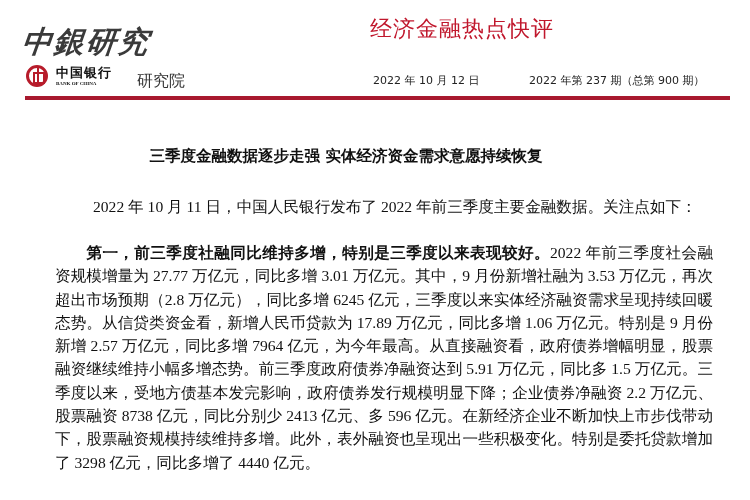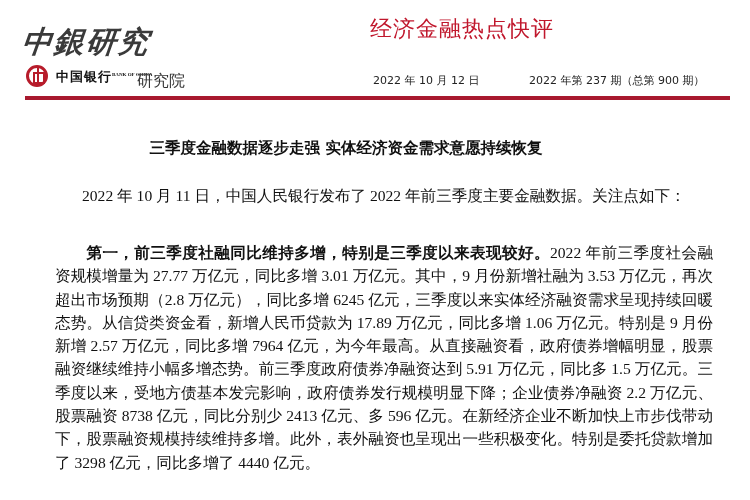--- a/index.html
+++ b/index.html
@@ -3,28 +3,28 @@
 <meta charset="utf-8">
 <style>
   html, body { margin: 0; padding: 0; background: #ffffff; }
   body { width: 750px; height: 500px; overflow: hidden; position: relative; font-family: "DejaVu Serif", "Liberation Serif", serif; color: #111; }
   .brand-calligraphy { position: absolute; left: 22px; top: 22px; font-family: "DejaVu Serif", serif; font-size: 30px; font-weight: bold; font-style: italic; color: #3a3a3a; letter-spacing: 2px; transform: skewX(-6deg); }
   .report-title { position: absolute; left: 370px; top: 14px; font-family: "DejaVu Sans", sans-serif; font-size: 22px; color: #c0172c; letter-spacing: 1px; white-space: nowrap; }
   .boc-logo { position: absolute; left: 26px; top: 65px; display: flex; align-items: center; }
   .boc-emblem { width: 22px; height: 22px; border: 3px solid #b71c2b; border-radius: 50%; box-sizing: border-box; position: relative; }
   .boc-emblem::before { content: ""; position: absolute; left: 4px; top: 4px; width: 8px; height: 8px; border: 2px solid #b71c2b; }
   .boc-emblem::after { content: ""; position: absolute; left: 8px; top: -1px; width: 2px; height: 19px; background: #b71c2b; }
-  .boc-text { margin-left: 8px; display: flex; flex-direction: row; line-height: 1; }
+  .boc-text { margin-left: 8px; display: flex; flex-direction: column; line-height: 1; }
   .boc-cn { font-size: 13px; font-weight: bold; color: #111; letter-spacing: 1px; }
   .boc-en { font-size: 5px; font-weight: bold; color: #111; margin-top: 2px; font-family: "Liberation Serif", serif; }
   .institute { position: absolute; left: 137px; top: 71px; font-size: 16px; color: #333; }
   .report-date { position: absolute; left: 373px; top: 73px; font-family: "DejaVu Sans", sans-serif; font-size: 11px; color: #222; white-space: nowrap; }
   .issue-no { position: absolute; left: 529px; top: 73px; font-family: "DejaVu Sans", sans-serif; font-size: 11px; color: #222; white-space: nowrap; }
   .red-rule { position: absolute; left: 25px; top: 96px; width: 705px; height: 4px; background: #a8192e; }
-  .article-title { position: absolute; left: 0; width: 692px; top: 138px; text-align: center; font-family: "DejaVu Sans", sans-serif; font-weight: bold; font-size: 15.5px; color: #111; white-space: nowrap; }
+  .article-title { position: absolute; left: 0; width: 692px; top: 146px; text-align: center; font-family: "DejaVu Sans", sans-serif; font-weight: bold; font-size: 15.5px; color: #111; white-space: nowrap; }
   .body-text { position: absolute; left: 47px; width: 658px; font-family: "Liberation Serif", "DejaVu Serif", serif; font-size: 15.6px; line-height: 23.3px; color: #111; text-align: justify; }
   .para-intro { top: 180px; }
   .para-one { top: 233px; }
   .indent { display: inline-block; width: 31px; }
   .bold { font-weight: bold; }
 </style>
 </head>
 <body>
 
 <div>
@@ -42,20 +42,20 @@
 
   <div class="report-date">2022 年 10 月 12 日</div>
   <div class="issue-no">2022 年第 237 期（总第 900 期）</div>
 
   <div class="red-rule"></div>
 </div>
 
 <div>
   <div class="article-title">三季度金融数据逐步走强  实体经济资金需求意愿持续恢复</div>
 
-  <p class="body-text para-intro" style="margin:4px;">
+  <p class="body-text para-intro" style="margin:15px;">
     <span class="indent"></span><span>2022 年 10 月 11 日，中国人民银行发布了 2022 年前三季度主要金融数据。关注点如下：</span>
   </p>
 
   <p class="body-text para-one" style="margin:8px;">
     <span class="indent"></span><span class="bold">第一，前三季度社融同比维持多增，特别是三季度以来表现较好。</span><span>2022 年前三季度社会融资规模增量为 27.77 万亿元，同比多增 3.01 万亿元。其中，9 月份新增社融为 3.53 万亿元，再次超出市场预期（2.8 万亿元），同比多增 6245 亿元，三季度以来实体经济融资需求呈现持续回暖态势。从信贷类资金看，新增人民币贷款为 17.89 万亿元，同比多增 1.06 万亿元。特别是 9 月份新增 2.57 万亿元，同比多增 7964 亿元，为今年最高。从直接融资看，政府债券增幅明显，股票融资继续维持小幅多增态势。前三季度政府债券净融资达到 5.91 万亿元，同比多 1.5 万亿元。三季度以来，受地方债基本发完影响，政府债券发行规模明显下降；企业债券净融资 2.2 万亿元、股票融资 8738 亿元，同比分别少 2413 亿元、多 596 亿元。在新经济企业不断加快上市步伐带动下，股票融资规模持续维持多增。此外，表外融资也呈现出一些积极变化。特别是委托贷款增加了 3298 亿元，同比多增了 4440 亿元。</span>
   </p>
 </div>
 
 </body></html>

